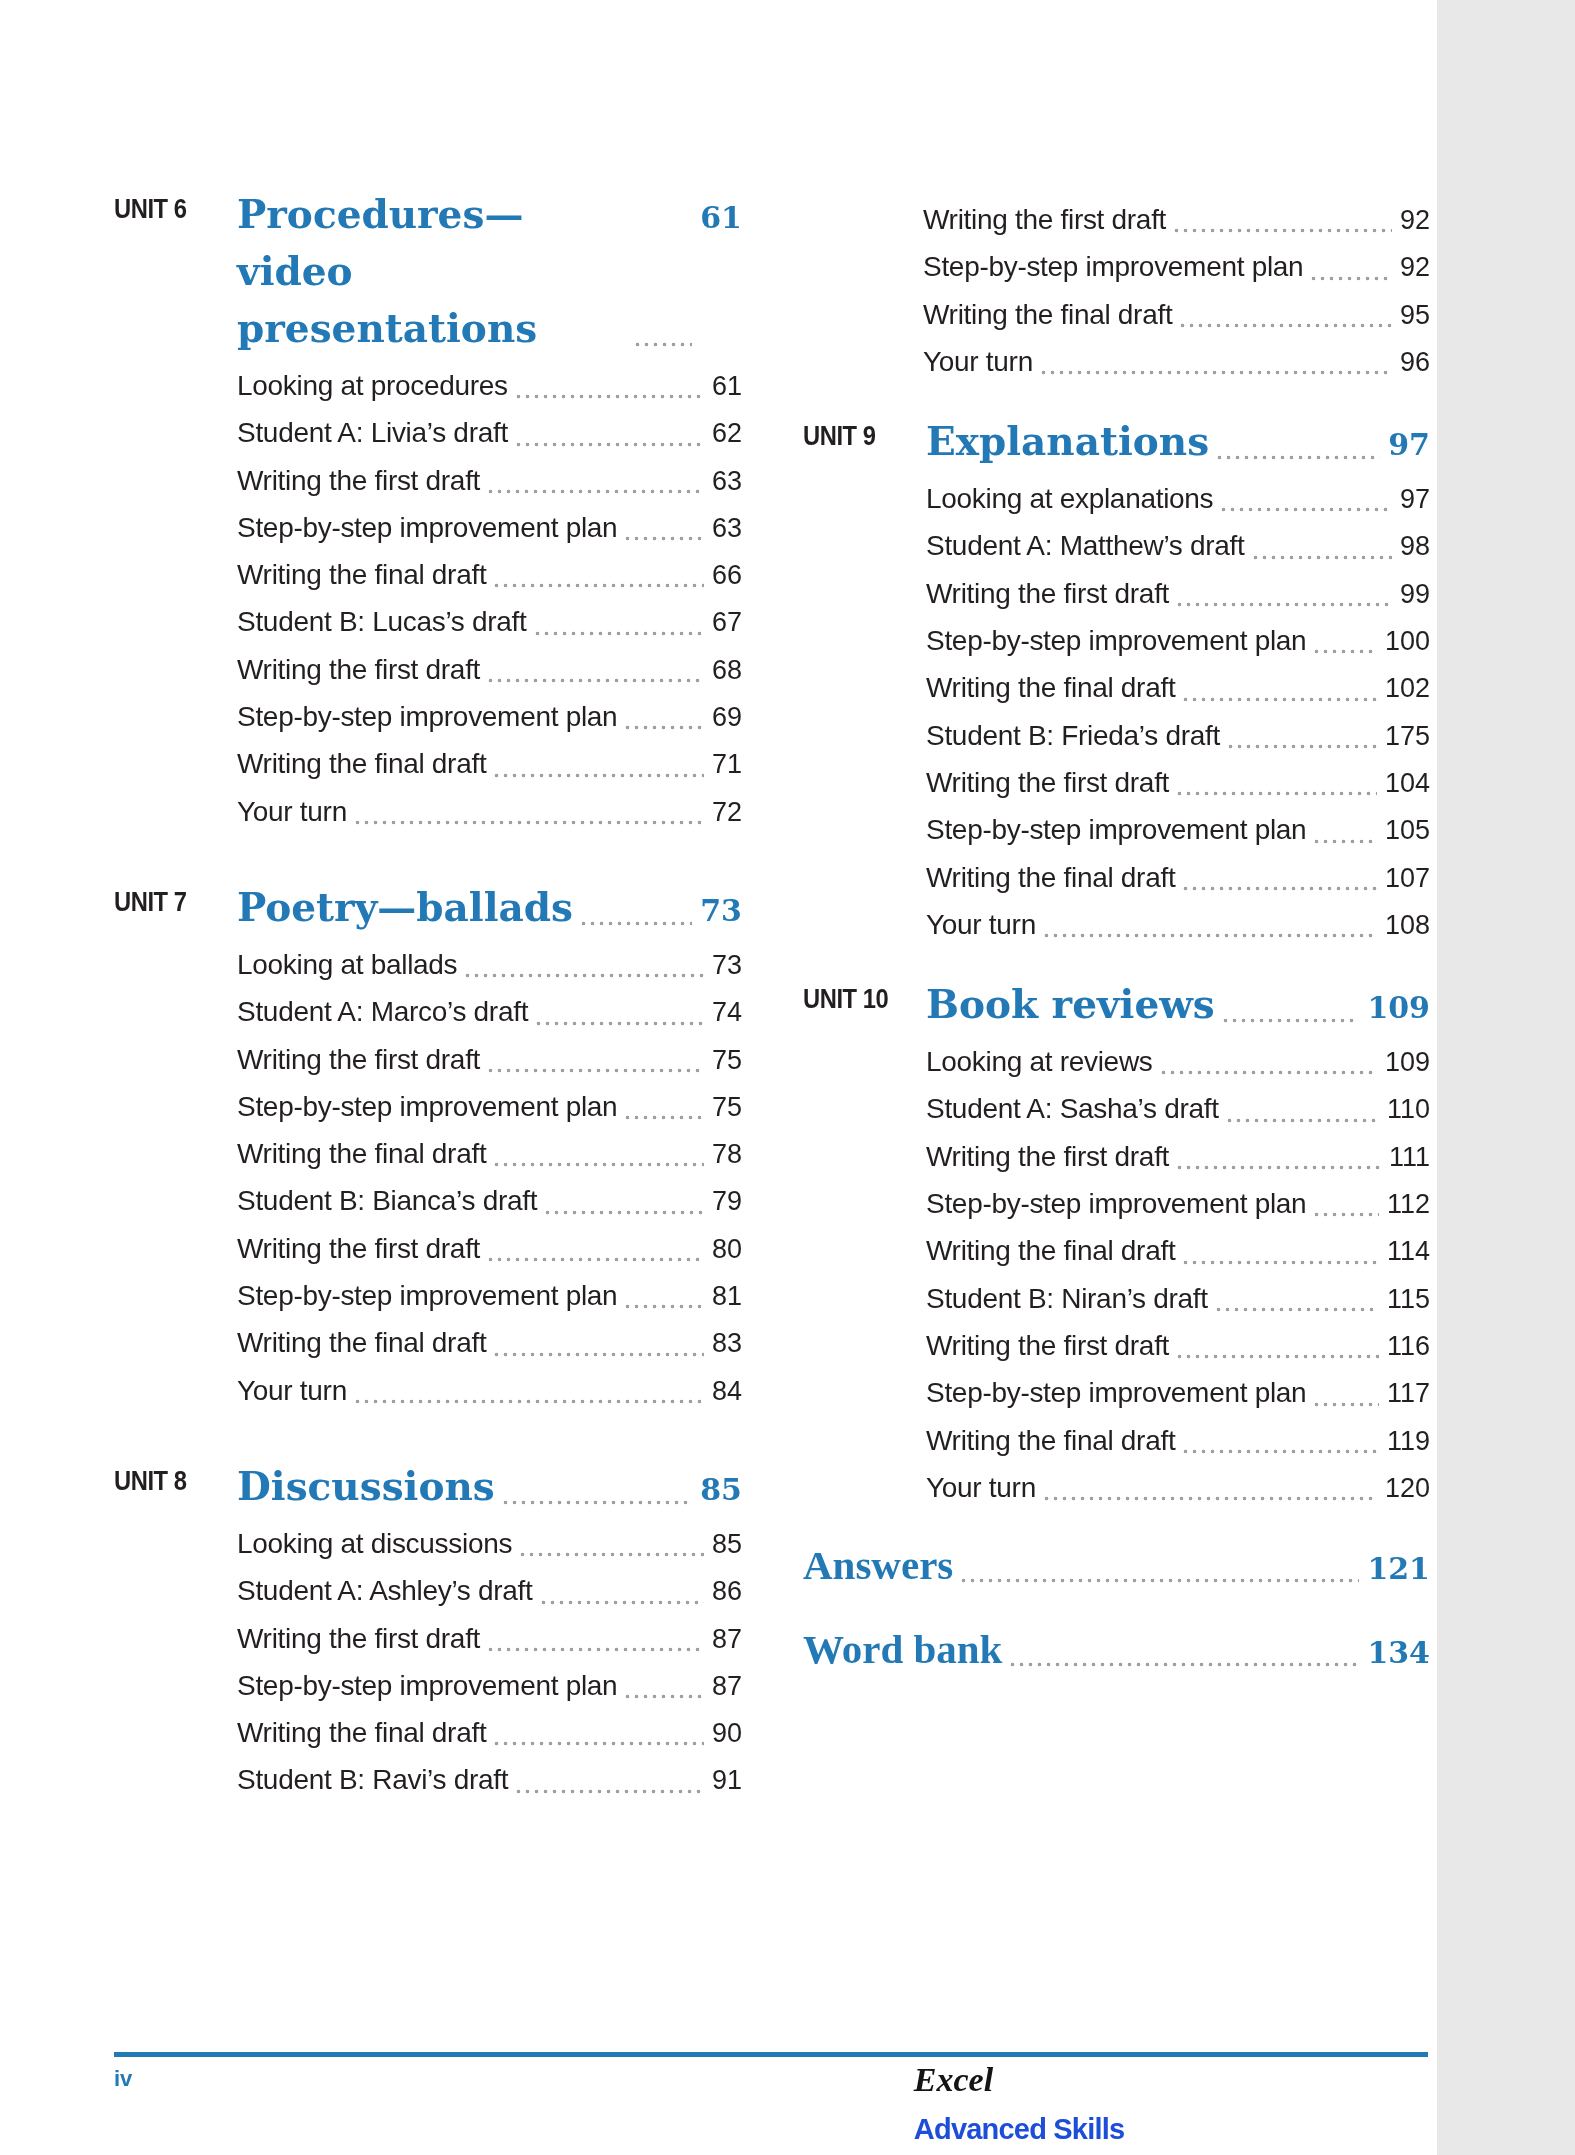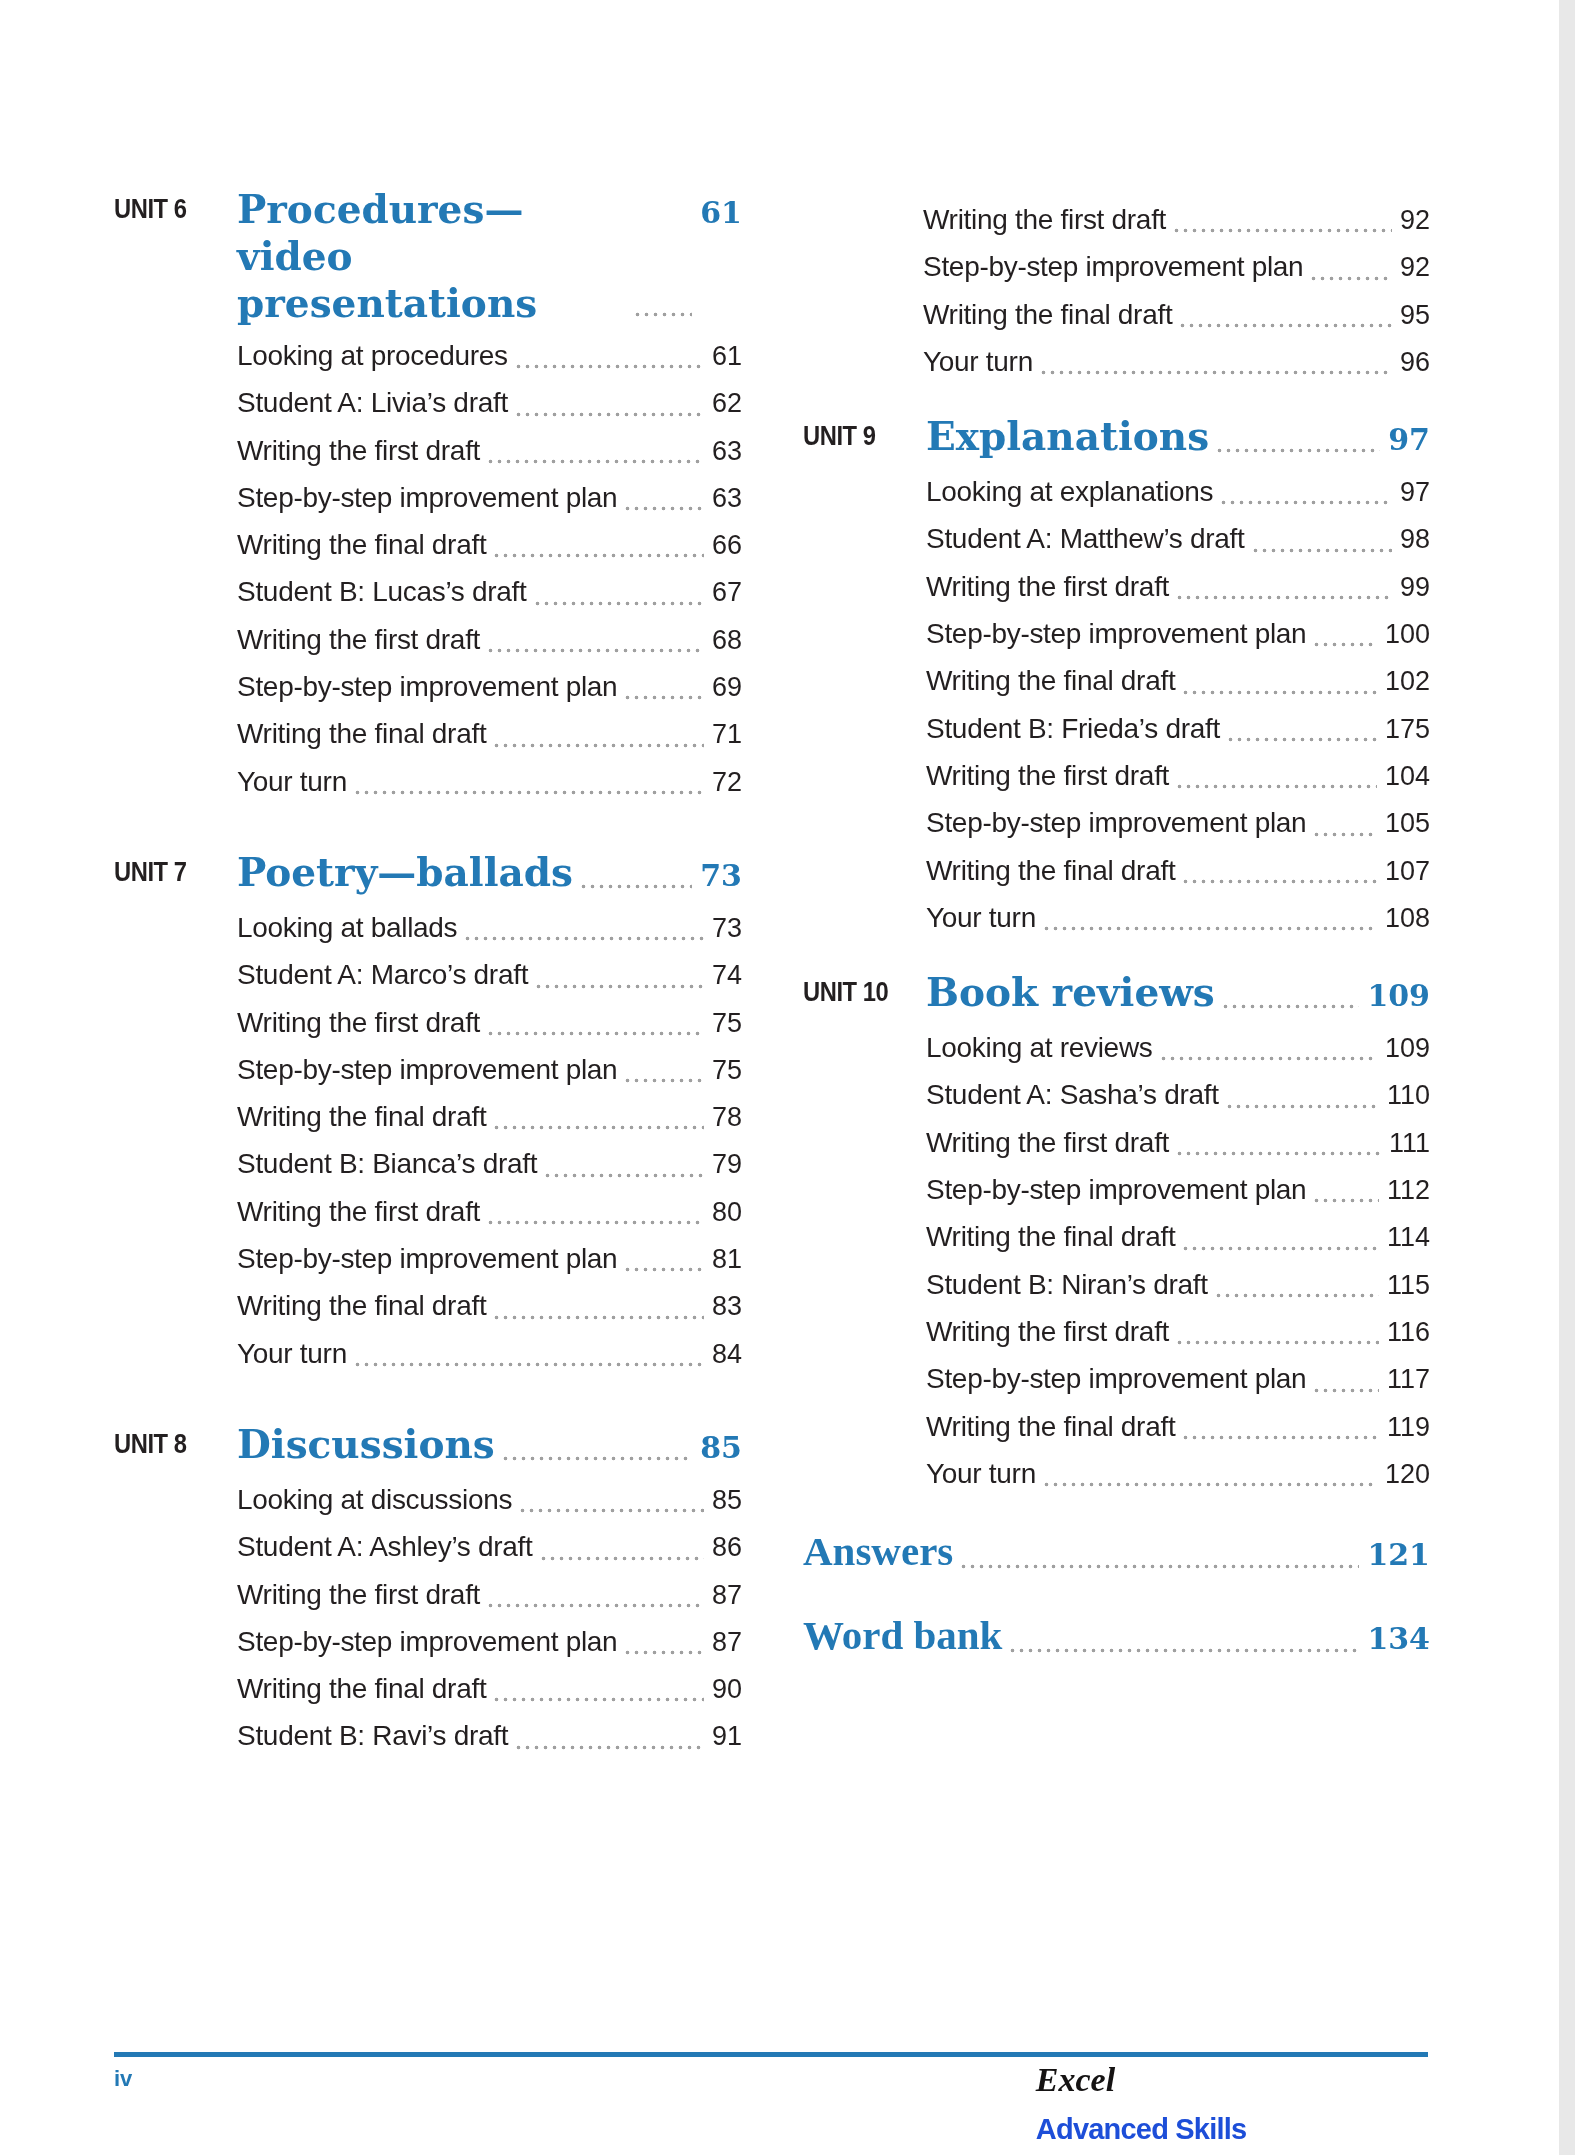--- a/index.html
+++ b/index.html
@@ -3,21 +3,21 @@
 <meta charset="utf-8">
 <style>
   :root{
     --blue:#2379b5;
     --ink:#231f20;
     --dot:#a0a0a0;
   }
   html,body{margin:0;padding:0;background:#e8e8e8;}
   .page{
     position:relative;
-    width:1559px;height:2155px;
+    width:1437px;height:2155px;
     background:#ffffff;
     overflow:hidden;
     font-family:"Liberation Sans",sans-serif;
     color:var(--ink);
   }
   .col{position:absolute;}
   #col-left{left:114px;top:186px;width:628px;}
   #col-right{left:803px;top:196px;width:627px;}
 
   #col-left .block + .block{margin-top:44px;}
@@ -27,21 +27,21 @@
   .unit-label{
     flex:0 0 123px;
     font-weight:700;font-size:27px;line-height:47px;
     letter-spacing:-0.5px;color:var(--ink);
     white-space:nowrap;
   }
   .unit-label-inner{display:inline-block;transform:scaleX(0.88);transform-origin:0 50%;}
   .title-row{flex:1;display:flex;align-items:baseline;min-width:0;}
   .unit-title{
     font-family:"DejaVu Serif",serif;font-weight:700;
-    font-size:39px;line-height:47px;color:var(--blue);
+    font-size:39px;line-height:57px;color:var(--blue);
     flex:0 1 auto;max-width:390px;
   }
   .unit-page{
     font-family:"DejaVu Serif",serif;font-weight:700;
     font-size:30px;line-height:47px;color:var(--blue);
     white-space:nowrap;
   }
   .leader{
     flex:1 1 20px;min-width:14px;height:5px;
     margin:0 8px 10px 8px;align-self:flex-end;

